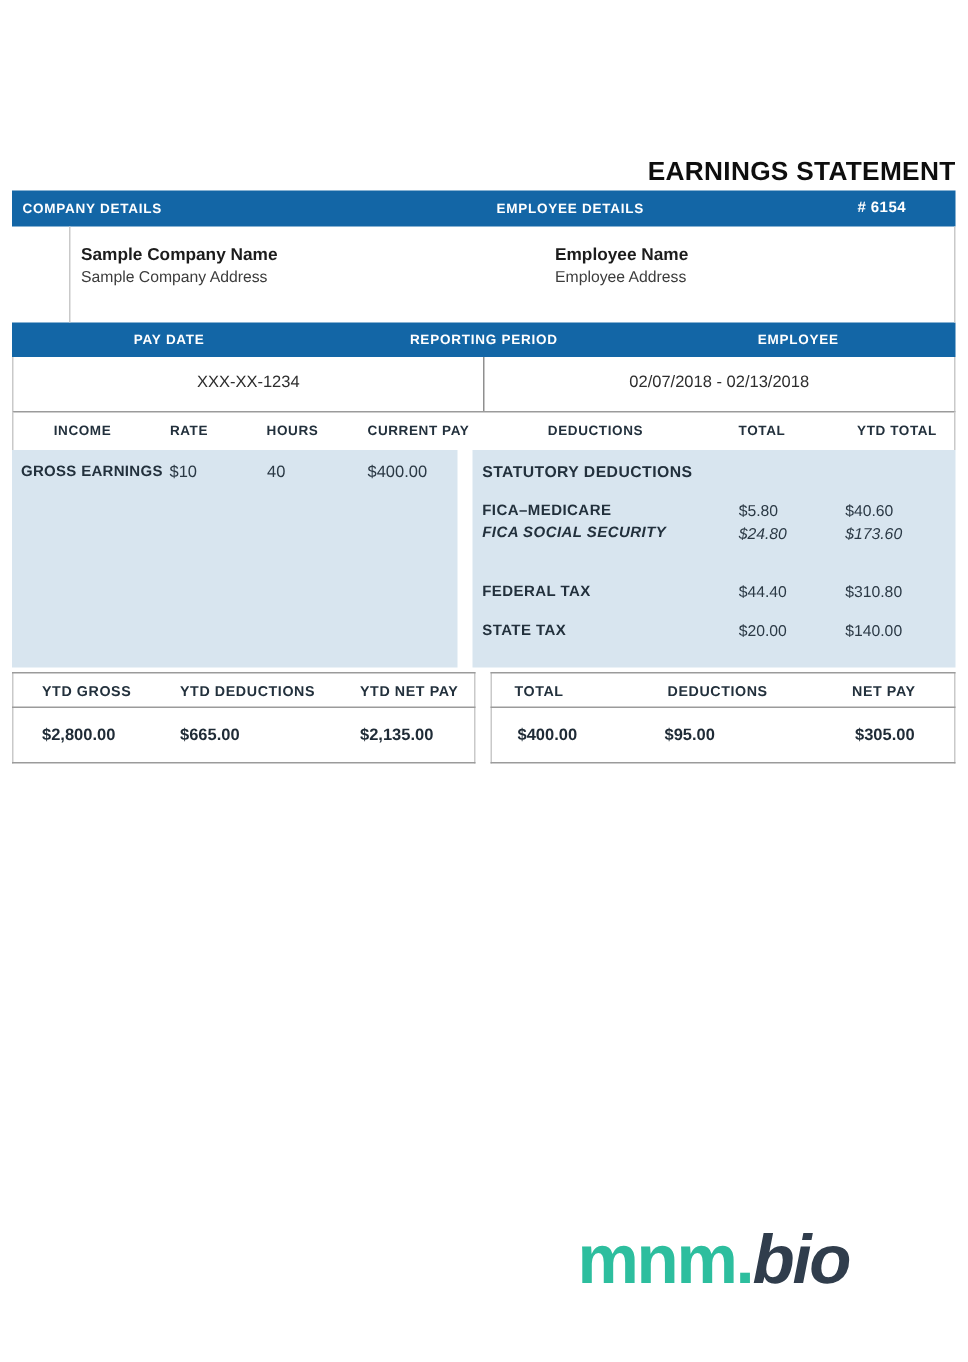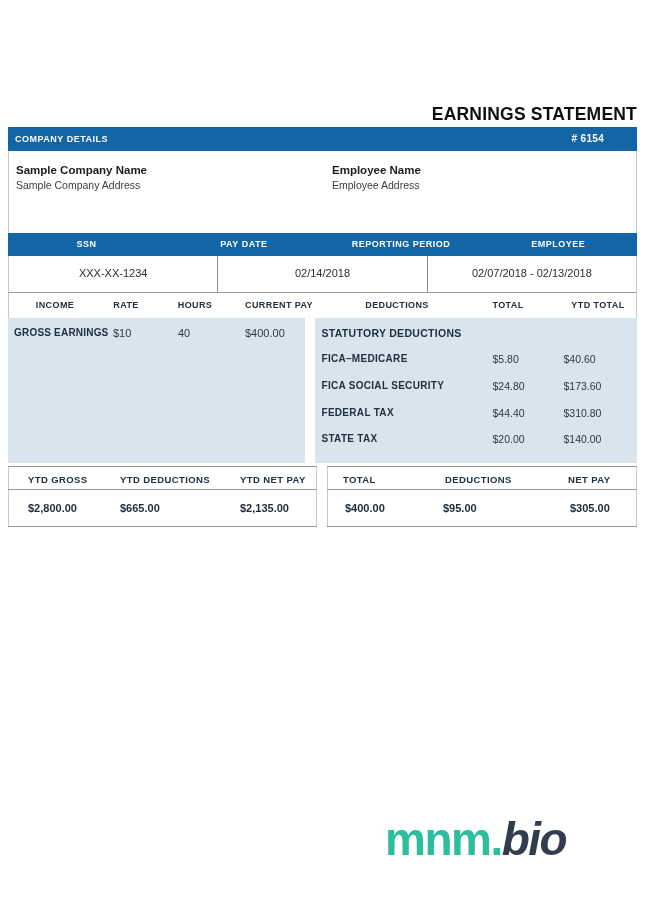--- a/index.html
+++ b/index.html
@@ -26,23 +26,24 @@
 
   
   .bar{background:var(--header-blue);color:#fff;font-weight:700;}
   .bar1{height:24px;line-height:24px;position:relative;font-size:9px;letter-spacing:.5px;}
   .bar1 .c1{position:absolute;left:7px;}
   .bar1 .c2{position:absolute;left:323px;}
   .bar1 .c3{position:absolute;right:33px;font-size:10px;letter-spacing:.3px;}
 
   
   .white1{
-    height:82px;position:relative;
+    height:64px;position:relative;
     border-left:1px solid var(--edge-gray);border-right:1px solid var(--edge-gray);
     padding-top:13px;
+    margin-left:38px;
   }
   .party{position:absolute;top:13px;}
   .party.company{left:7px;}
   .party.employee{left:323px;}
   .party-name{font-size:11.5px;font-weight:700;color:#1c1c1c;margin-bottom:3px;}
   .party-addr{font-size:10.5px;color:#3c3c3c;}
 
   
   .bar2{height:23px;display:flex;font-size:9px;letter-spacing:.5px;}
   .bar2 span{flex:1;text-align:center;line-height:23px;}
@@ -71,21 +72,21 @@
   .panel.pleft{width:309px;margin-right:10px;}
   .panel.pright{width:334px;}
   .ge{position:absolute;top:9px;font-size:11px;color:#2b3945;white-space:nowrap;}
   .ge-label{left:6px;font-weight:700;color:var(--label-navy);font-size:10px;letter-spacing:.2px;}
   .ge-rate{left:105px;} .ge-hours{left:170px;} .ge-pay{left:237px;}
   .ded-section{
     position:absolute;left:6px;top:9px;
     font-size:10.5px;font-weight:700;color:var(--label-navy);letter-spacing:.3px;white-space:nowrap;
   }
   .ded-row{position:absolute;left:0;width:100%;height:13px;}
-  .ded-row.r0{top:35px;} .ded-row.r1{top:62px;} .ded-row.r2{top:89px;} .ded-row.r3{top:115px;}
+  .ded-row.r0{top:35px;} .ded-row.r1{top:50px;font-style:italic;} .ded-row.r2{top:89px;} .ded-row.r3{top:115px;}
   .ded-label{
     position:absolute;left:6px;
     font-size:10px;font-weight:700;color:var(--label-navy);letter-spacing:.3px;white-space:nowrap;
   }
   .ded-total{position:absolute;left:161px;font-size:10.5px;color:#2b3945;padding-left:16px;}
   .ded-ytd{position:absolute;left:248px;font-size:10.5px;color:#2b3945;}
 
   
   .footer{margin-top:3px;display:flex;}
   .fpanel{position:relative;}
@@ -119,44 +120,43 @@
 </style>
 </head>
 <body>
 
 <div class="title">EARNINGS STATEMENT</div>
 
 <div class="statement">
 
   <div class="bar bar1">
     <span class="c1">COMPANY DETAILS</span>
+    <span class="c2">EMPLOYEE DETAILS</span>
     <span class="c3"># 6154</span>
   </div>
 
   <div class="white1">
     <div class="party company">
       <div class="party-name">Sample Company Name</div>
       <div class="party-addr">Sample Company Address</div>
     </div>
     <div class="party employee">
       <div class="party-name">Employee Name</div>
       <div class="party-addr">Employee Address</div>
     </div>
   </div>
 
   <div class="bar bar2">
-    <span>SSN</span>
     <span>PAY DATE</span>
     <span>REPORTING PERIOD</span>
     <span>EMPLOYEE</span>
   </div>
 
   <div class="vrow">
     <span>XXX-XX-1234</span>
-    <span>02/14/2018</span>
     <span>02/07/2018 - 02/13/2018</span>
   </div>
 
   <div class="colhead">
     <span class="ch0">INCOME</span>
     <span class="ch1">RATE</span>
     <span class="ch2">HOURS</span>
     <span class="ch3">CURRENT PAY</span>
     <span class="ch4">DEDUCTIONS</span>
     <span class="ch5">TOTAL</span>

